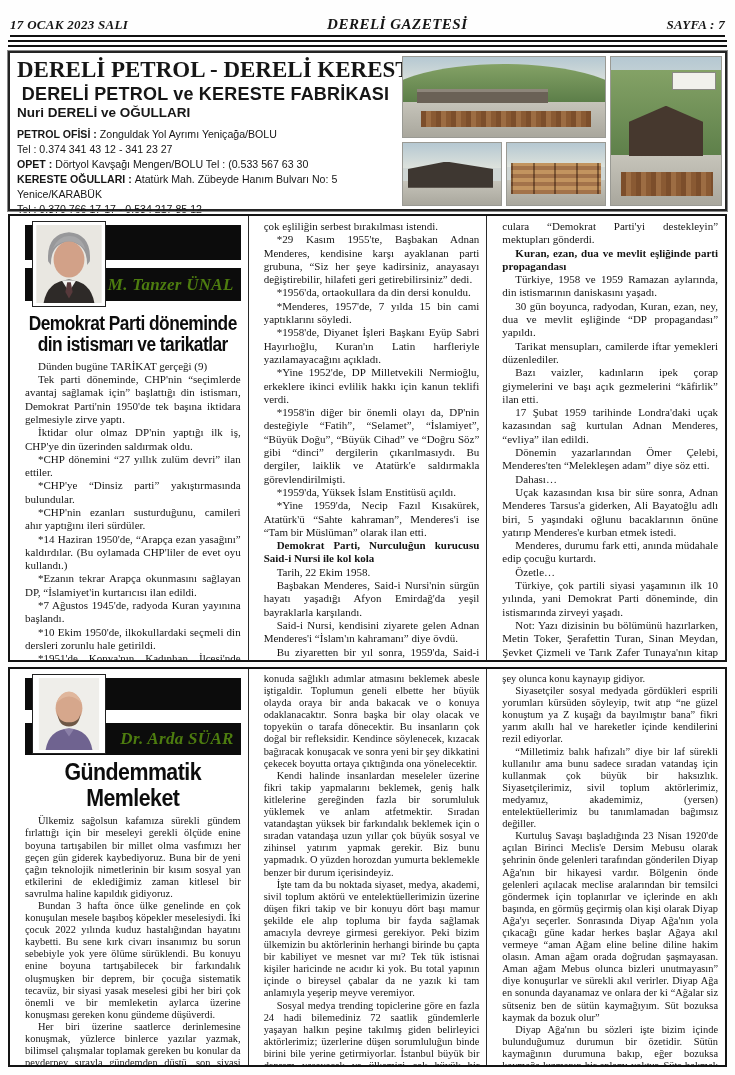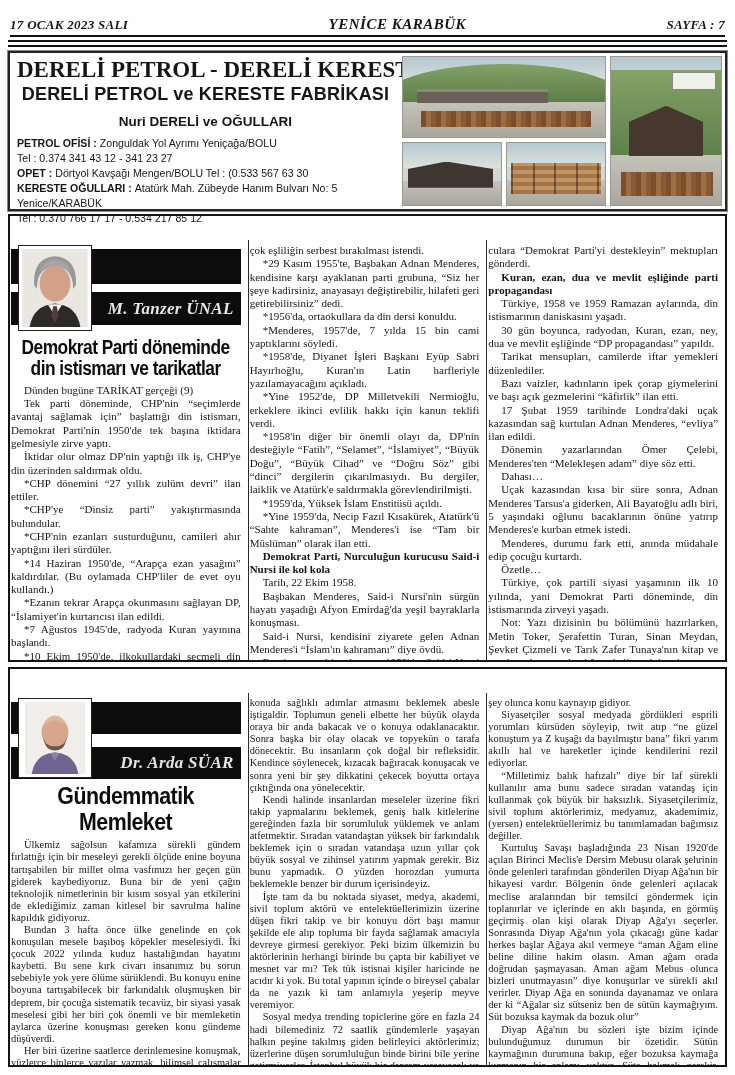--- a/index.html
+++ b/index.html
@@ -16,21 +16,21 @@
   .rule-thin{margin:2px 10px 0 10px;border-top:2px solid #101010;}
   .rule-heavy{margin:3px 8px 0 8px;height:3px;border-top:2px solid #101010;border-bottom:2px solid #101010;}
   
   .adbox{margin:4px 8px 0 8px;height:150px;border:2px solid #242424;outline:1px solid #888;
          display:flex;padding:3px;gap:4px;background:#fff;}
   .ad-left{flex:1 1 53%;padding:1px 4px;min-width:0;}
   .ad-title1{font-size:23px;font-weight:600;text-align:center;white-space:nowrap;letter-spacing:0px;}
   .ad-title2{font-family:"Liberation Sans",sans-serif;font-weight:800;font-size:18px;
              text-align:center;letter-spacing:.2px;margin-top:1px;white-space:nowrap;}
   .ad-sub{font-family:"Liberation Sans",sans-serif;font-weight:bold;font-size:13.5px;
-          text-align:center;margin:9px 0 7px 0;}
+          text-align:left;margin:0 0 7px 0;}
   .ad-contact{font-family:"Liberation Sans",sans-serif;font-size:10.6px;line-height:1.42;}
   .contact-line b{font-weight:bold;}
   
   .ad-right{flex:0 0 320px;display:grid;grid-template-columns:1fr 1fr 112px;
             grid-template-rows:82px 1fr;gap:4px;}
   .ph{position:relative;overflow:hidden;border:1px solid #9a9a94;background:#cfd6d4;}
   .ph-wide{grid-column:1/3;grid-row:1;}
   .ph-tall{grid-column:3;grid-row:1/3;}
   .ph-sky{position:absolute;top:0;left:0;right:0;height:34%;background:linear-gradient(#b5c8d2,#dde2dc);}
   .ph-hill{position:absolute;top:9%;left:-12%;right:-12%;height:48%;
@@ -45,27 +45,27 @@
             background-blend-mode:multiply;}
   .ph-bldg{position:absolute;left:16%;right:16%;top:33%;height:34%;background:#46382e;
            clip-path:polygon(0 32%,50% 0,100% 32%,100% 100%,0 100%);}
   .ph-sign{position:absolute;right:5%;top:10%;width:38%;height:11%;background:#f1f1ec;border:1px solid #8a8a84;}
   .ph-dark{position:absolute;left:5%;right:8%;top:30%;height:42%;background:#3e3731;
            clip-path:polygon(0 28%,45% 0,100% 28%,100% 100%,0 100%);}
   
   .artbox{margin:3px 8px 0 8px;border:2px solid #141414;display:flex;background:#fff;}
   .artbox.a1{height:444px;}
   .artbox.a2{height:396px;margin-top:5px;}
-  .col{flex:1 1 0;min-width:0;padding:4px 7px 4px 1px;overflow:hidden;margin-top:24px;}
+  .col{flex:1 1 0;min-width:0;padding:4px 7px 4px 15px;overflow:hidden;}
   .col + .col{border-left:1.5px solid #2a2a2a;}
   
   .authbox{position:relative;height:88px;margin:1px 0 3px 0;}
   .authbox .bar-top{position:absolute;left:0;right:0;top:4px;height:35px;background:#0c0c0c;}
   .authbox .bar-bot{position:absolute;left:0;right:0;top:47px;height:33px;background:#0c0c0c;
-        color:#e5e5e5;display:flex;align-items:center;justify-content:flex-end;padding-right:7px;
+        color:#4d7c0f;display:flex;align-items:center;justify-content:flex-end;padding-right:7px;
         font-style:italic;font-weight:bold;font-size:17px;letter-spacing:.3px;}
   .authbox .photo{position:absolute;left:7px;top:0;width:74px;height:86px;background:#fff;
         border:1px solid #222;padding:3px;box-sizing:border-box;}
   .authbox .photo svg{display:block;width:100%;height:100%;}
   .a2 .authbox{height:82px;}
   .a2 .authbox .bar-top{height:32px;}
   .a2 .authbox .bar-bot{top:49px;height:32px;}
   .a2 .authbox .photo{height:80px;}
   
   .headline{font-family:"Liberation Sans",sans-serif;font-weight:bold;text-align:center;
@@ -78,21 +78,21 @@
   .para{margin:0;text-align:justify;text-indent:13px;}
   .para.noindent{text-indent:0;}
   .para.bold{font-weight:bold;}
   .para.underline{text-decoration:underline;}
 </style>
 </head>
 <body>
 
 <div class="hdr">
   <span class="date">17 OCAK 2023 SALI</span>
-  <span class="masthead">YENİCE KARABÜK</span>
+  <span class="masthead">DERELİ GAZETESİ</span>
   <span class="pageno">SAYFA : 7</span>
 </div>
 <div class="rule-thin"></div>
 <div class="rule-heavy"></div>
 
 <div class="adbox">
   <div class="ad-left">
     <div class="ad-title1">DERELİ PETROL - DERELİ KERESTE</div>
     <div class="ad-title2">DERELİ PETROL ve KERESTE FABRİKASI</div>
     <div class="ad-sub">Nuri DERELİ ve OĞULLARI</div>
@@ -172,21 +172,21 @@
       <p class="para">*29 Kasım 1955'te, Başbakan Adnan Menderes, kendisine karşı ayaklanan parti grubuna, “Siz her şeye kadirsiniz, anayasayı değiştirebilir, hilafeti geri getirebilirsiniz” dedi.</p>
       <p class="para">*1956'da, ortaokullara da din dersi konuldu.</p>
       <p class="para">*Menderes, 1957'de, 7 yılda 15 bin cami yaptıklarını söyledi.</p>
       <p class="para">*1958'de, Diyanet İşleri Başkanı Eyüp Sabri Hayırlıoğlu, Kuran'ın Latin harfleriyle yazılamayacağını açıkladı.</p>
       <p class="para">*Yine 1952'de, DP Milletvekili Nermioğlu, erkeklere ikinci evlilik hakkı için kanun teklifi verdi.</p>
       <p class="para">*1958'in diğer bir önemli olayı da, DP'nin desteğiyle “Fatih”, “Selamet”, “İslamiyet”, “Büyük Doğu”, “Büyük Cihad” ve “Doğru Söz” gibi “dinci” dergilerin çıkarılmasıydı. Bu dergiler, laiklik ve Atatürk'e saldırmakla görevlendirilmişti.</p>
       <p class="para">*1959'da, Yüksek İslam Enstitüsü açıldı.</p>
       <p class="para">*Yine 1959'da, Necip Fazıl Kısakürek, Atatürk'ü “Sahte kahraman”, Menderes'i ise “Tam bir Müslüman” olarak ilan etti.</p>
       <p class="para bold">Demokrat Parti, Nurculuğun kurucusu Said-i Nursi ile kol kola</p>
       <p class="para">Tarih, 22 Ekim 1958.</p>
-      <p class="para">Başbakan Menderes, Said-i Nursi'nin sürgün hayatı yaşadığı Afyon Emirdağ'da yeşil bayraklarla konuşması.</p>
+      <p class="para">Başbakan Menderes, Said-i Nursi'nin sürgün hayatı yaşadığı Afyon Emirdağ'da yeşil bayraklarla karşılandı.</p>
       <p class="para">Said-i Nursi, kendisini ziyarete gelen Adnan Menderes'i “İslam'ın kahramanı” diye övdü.</p>
       <p class="para">Bu ziyaretten bir yıl sonra, 1959'da, Said-i Nursi Ankara'ya gitti ve DP milletvekillerinin organize ettiği toplantılara katıldı.</p>
     </div>
   <div class="col body-a1">
       <p class="para noindent">culara “Demokrat Parti'yi destekleyin” mektupları gönderdi.</p>
       <p class="para bold">Kuran, ezan, dua ve mevlit eşliğinde parti propagandası</p>
       <p class="para">Türkiye, 1958 ve 1959 Ramazan aylarında, din istismarının daniskasını yaşadı.</p>
       <p class="para">30 gün boyunca, radyodan, Kuran, ezan, ney, dua ve mevlit eşliğinde “DP propagandası” yapıldı.</p>
       <p class="para">Tarikat mensupları, camilerde iftar yemekleri düzenlediler.</p>
       <p class="para">Bazı vaizler, kadınların ipek çorap giymelerini ve başı açık gezmelerini “kâfirlik” ilan etti.</p>

